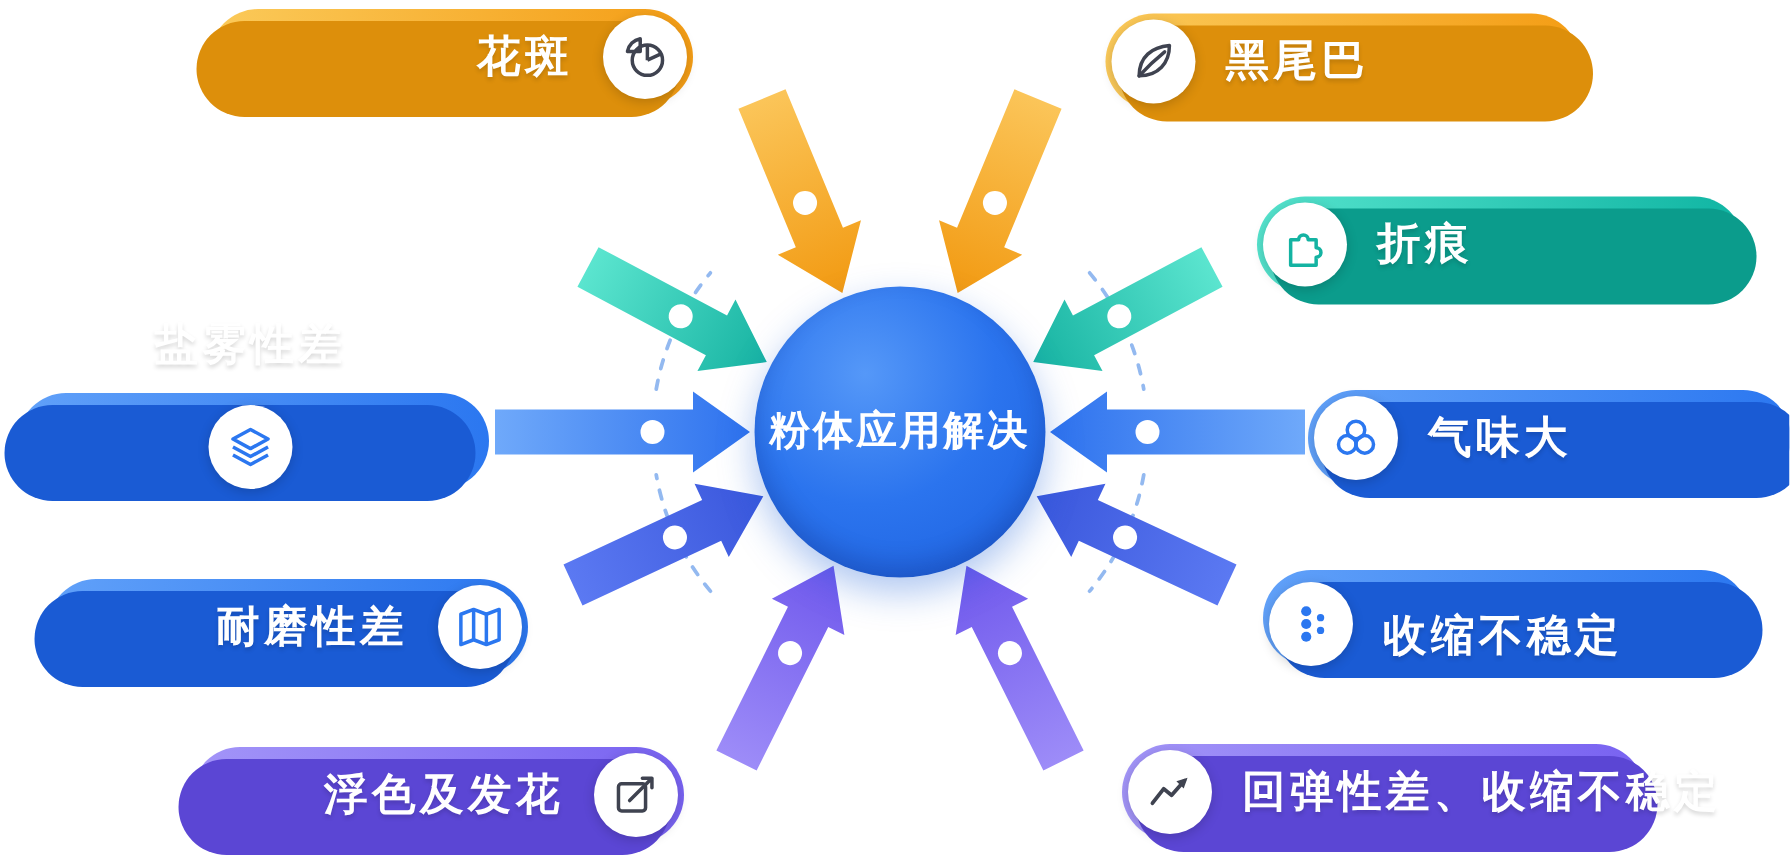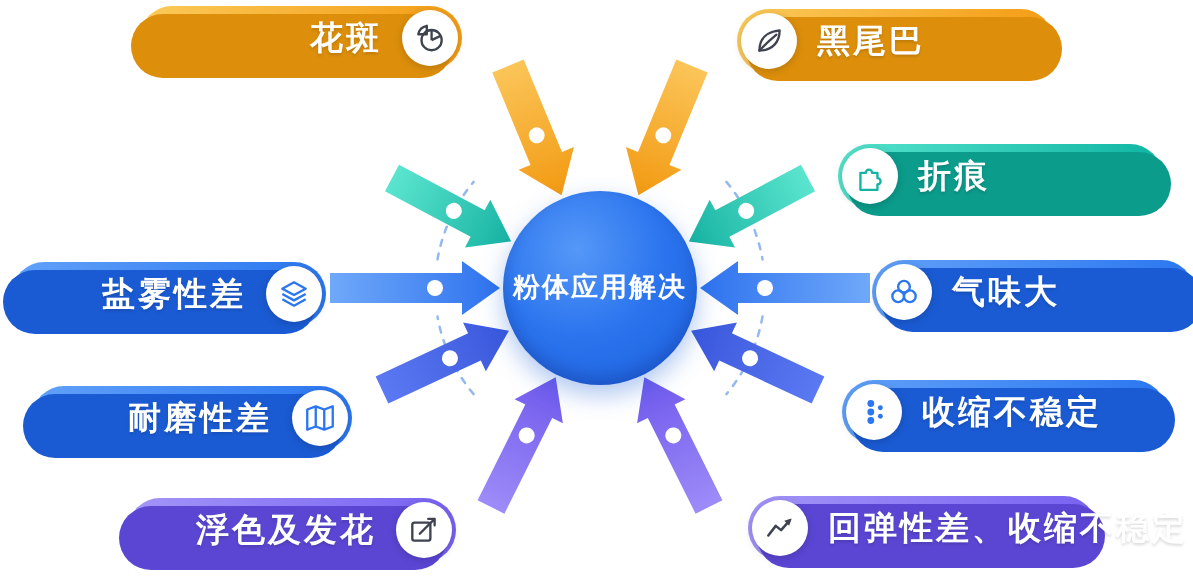--- a/index.html
+++ b/index.html
@@ -18,21 +18,21 @@
   }
   .cap.left::before{transform:translate(-9px,8px);}
   .cap.right::before{transform:translate(9px,8px);}
   .cap.left{justify-content:flex-end;padding-right:4px;gap:20px;}
   .cap.right{justify-content:flex-start;padding-left:4px;gap:20px;}
   .orange{--bg:linear-gradient(90deg,#FBCA5A,#F49D15);--sh:#DD8F0B;}
   .teal{--bg:linear-gradient(90deg,#55E3CD,#10B5A3);--sh:#0B9C8C;}
   .blue{--bg:linear-gradient(90deg,#61A1F9,#2B77F0);--sh:#1A5BD4;}
   .purple{--bg:linear-gradient(90deg,#A395F8,#7862F1);--sh:#5B46D4;}
   .lbl{
-    color:#fff;font-size:33px;font-weight:bold;letter-spacing:3px;white-space:nowrap;
+    color:#fff;font-size:29px;font-weight:bold;letter-spacing:3px;white-space:nowrap;
     text-shadow:0 2px 3px rgba(0,0,0,0.15);
   }
   .ic{
     width:56px;height:56px;border-radius:50%;background:#fff;flex:none;
     display:flex;align-items:center;justify-content:center;
     box-shadow:0 2px 8px rgba(0,0,0,0.18);
   }
   .ic svg{display:block;}
   
   .center{
@@ -141,30 +141,30 @@
     <span class="ic">
       <svg width="34" height="34" viewBox="0 0 32 32" fill="none" stroke="#3f4350" stroke-width="2.2" stroke-linecap="round" stroke-linejoin="round">
         <path d="M7 25 C7 13 15 7 26 6 C26 17 19 25 7 25 Z"></path>
         <path d="M7 25 C12.5 19 17.5 14.5 23 10"></path>
       </svg>
     </span>
     <span class="lbl">黑尾巴</span>
   </div>
 
 
-  <div class="cap right teal" style="left:838px;top:144px;width:320px;">
+  <div class="cap right teal" style="left:838px;top:131px;width:320px;">
     <span class="ic">
       <svg width="34" height="34" viewBox="0 0 32 32" fill="none" stroke="#14b3a2" stroke-width="2.2" stroke-linejoin="round">
         <path d="M7 13 h5 a3 3 0 1 1 6 0 h5 v5 a3 3 0 1 1 0 6 v5 H7 Z"></path>
       </svg>
     </span>
     <span class="lbl">折痕</span>
   </div>
 
-  <div class="cap left blue" style="left:12px;top:262px;width:310px;">
+  <div class="cap left blue" style="left:12px;top:262px;width:310px;flex-direction:column;">
     <span class="lbl">盐雾性差</span>
     <span class="ic">
       <svg width="34" height="34" viewBox="0 0 32 32" fill="none" stroke="#2b77f0" stroke-width="2.2" stroke-linejoin="round">
         <path d="M16 5 L27 11 L16 17 L5 11 Z"></path>
         <path d="M5 16 L16 22 L27 16"></path>
         <path d="M5 21 L16 27 L27 21"></path>
       </svg>
     </span>
   </div>
 
@@ -182,21 +182,21 @@
     <span class="ic">
       <svg width="34" height="34" viewBox="0 0 32 32" fill="none" stroke="#2b77f0" stroke-width="2.2">
         <circle cx="16" cy="11" r="5.5"></circle>
           <circle cx="10.5" cy="20" r="5.5"></circle>
           <circle cx="21.5" cy="20" r="5.5"></circle>
       </svg>
     </span>
     <span class="lbl">气味大</span>
   </div>
 
-  <div class="cap right blue" style="left:842px;top:380px;width:320px;">
+  <div class="cap right blue" style="left:842px;top:380px;width:320px;align-items:flex-end;">
     <span class="ic">
       <svg width="34" height="34" viewBox="0 0 32 32" fill="#2b77f0" stroke="none">
         <circle cx="13" cy="8" r="3.2"></circle>
           <circle cx="13" cy="16" r="3.2"></circle>
           <circle cx="13" cy="24" r="3.2"></circle>
         <circle cx="22" cy="12" r="2.3"></circle>
           <circle cx="22" cy="20" r="2.3"></circle>
       </svg>
     </span>
     <span class="lbl">收缩不稳定</span>

